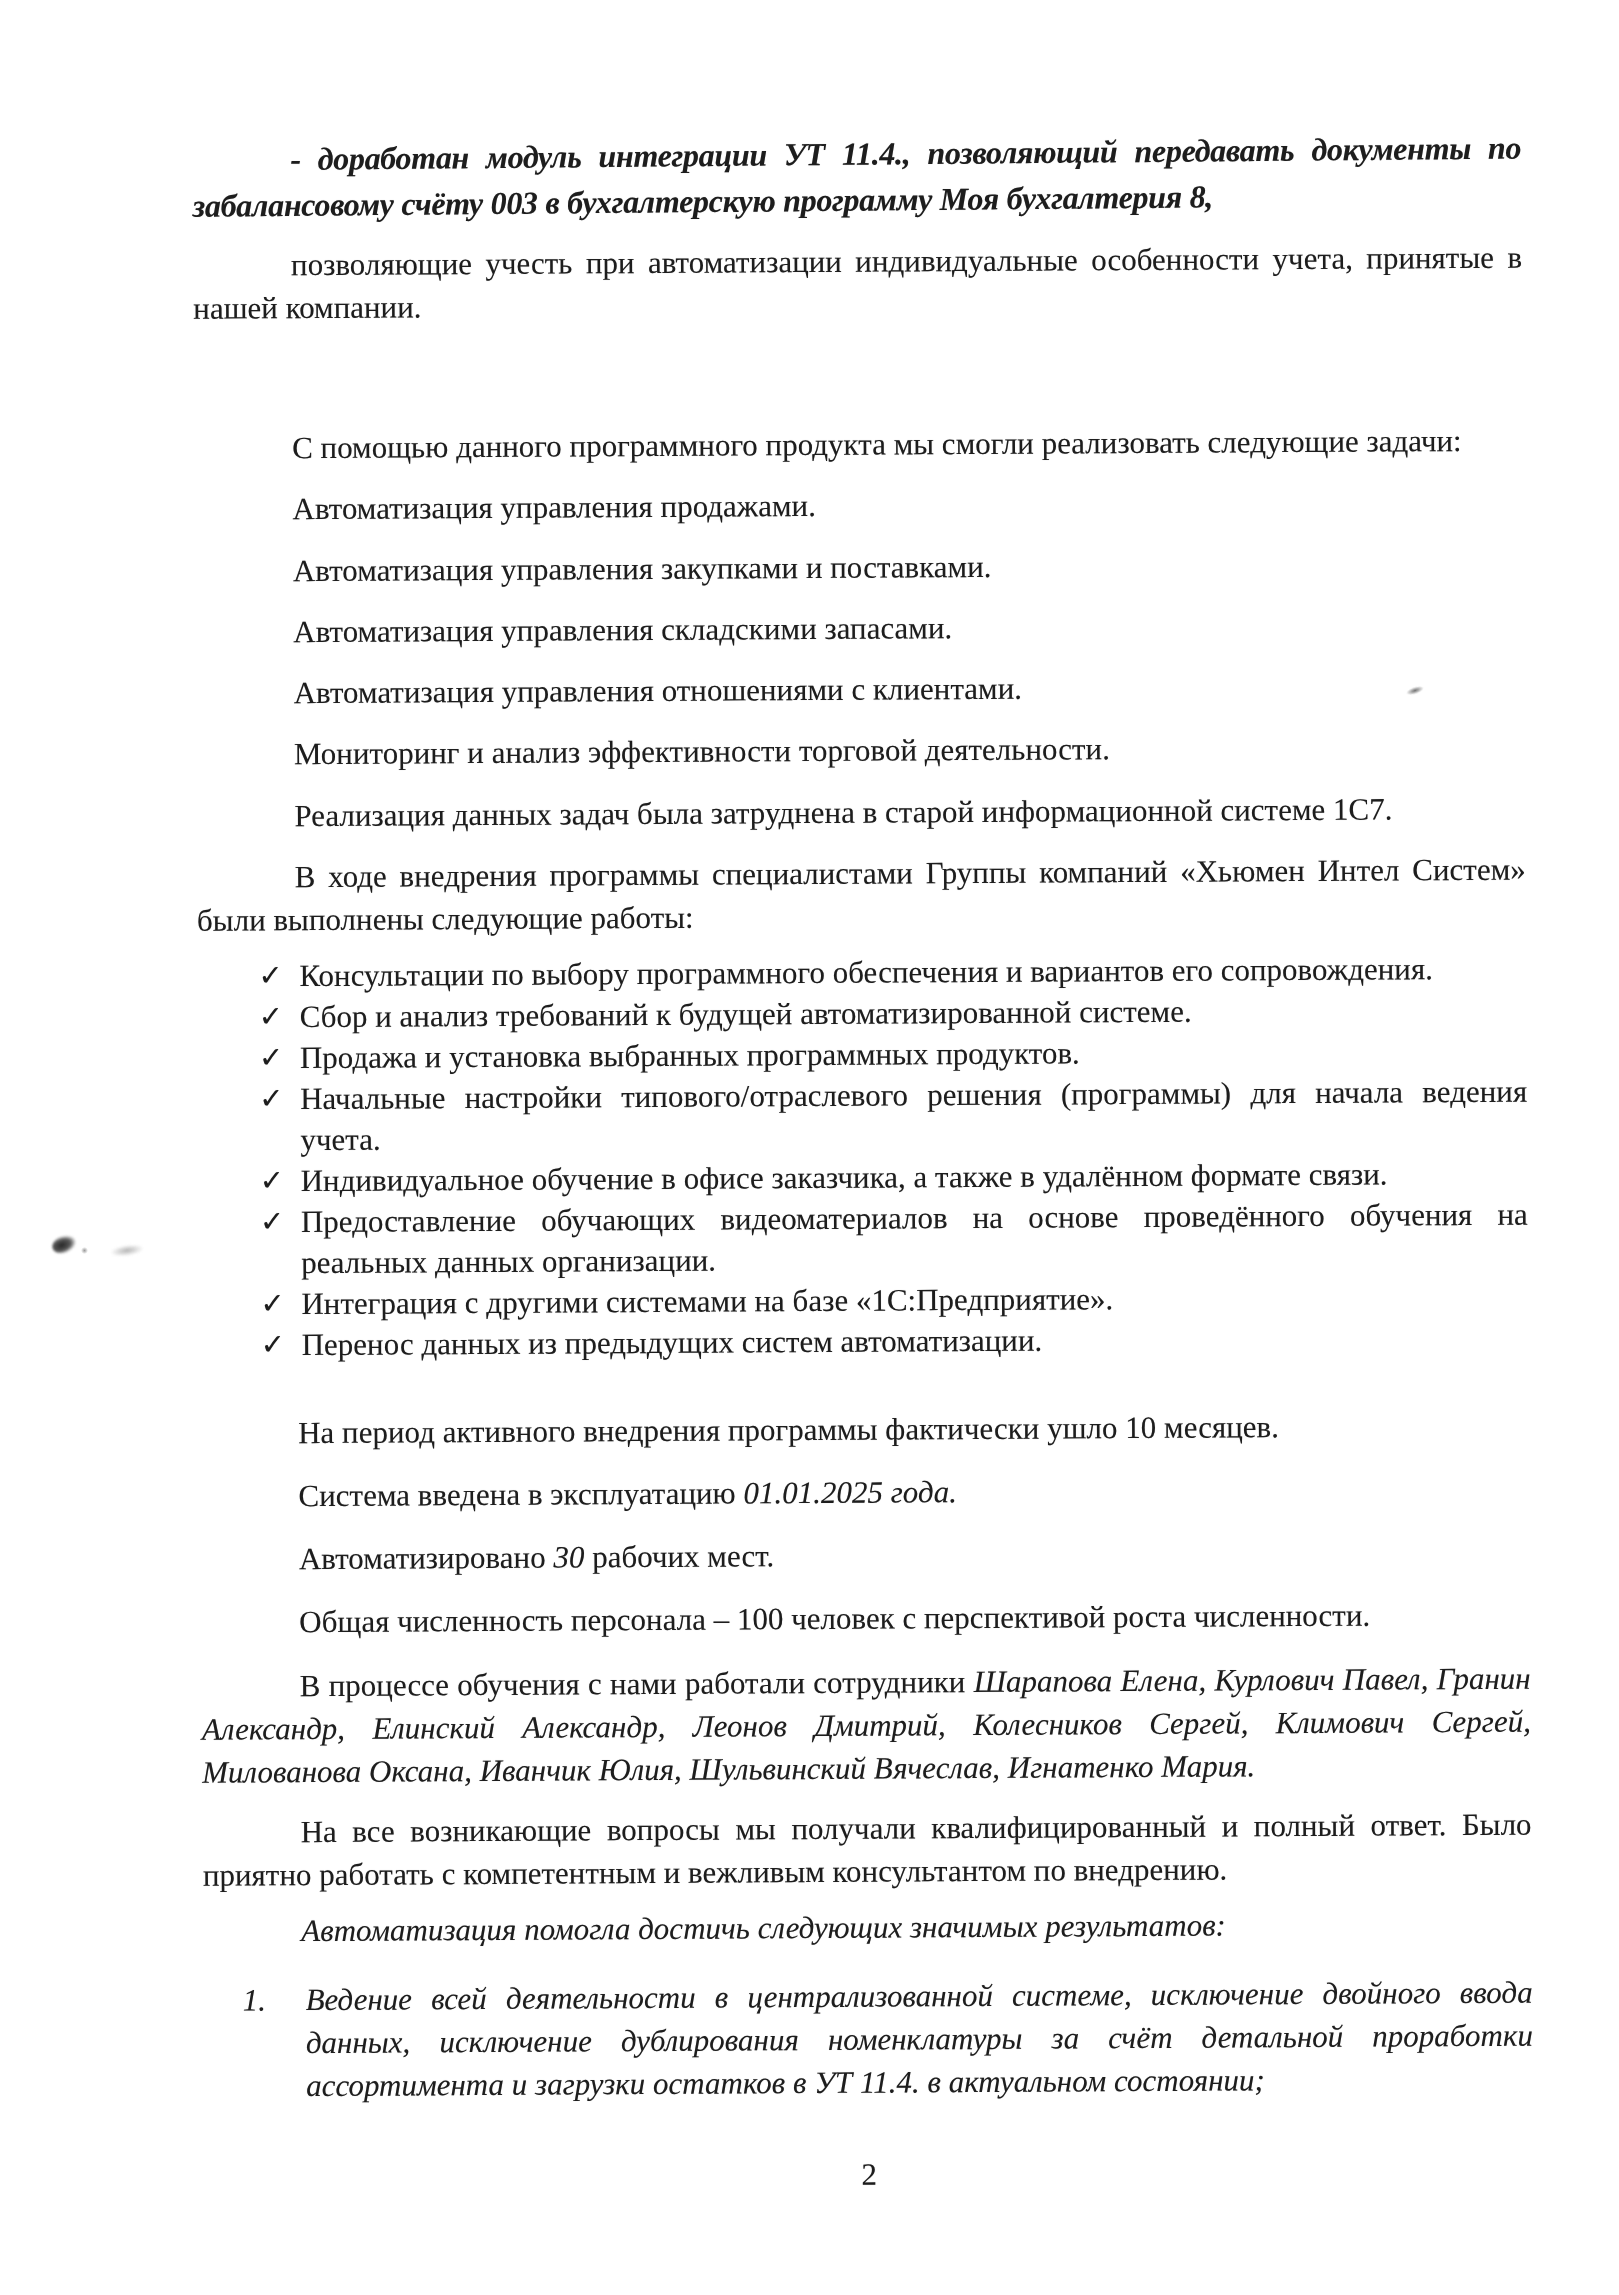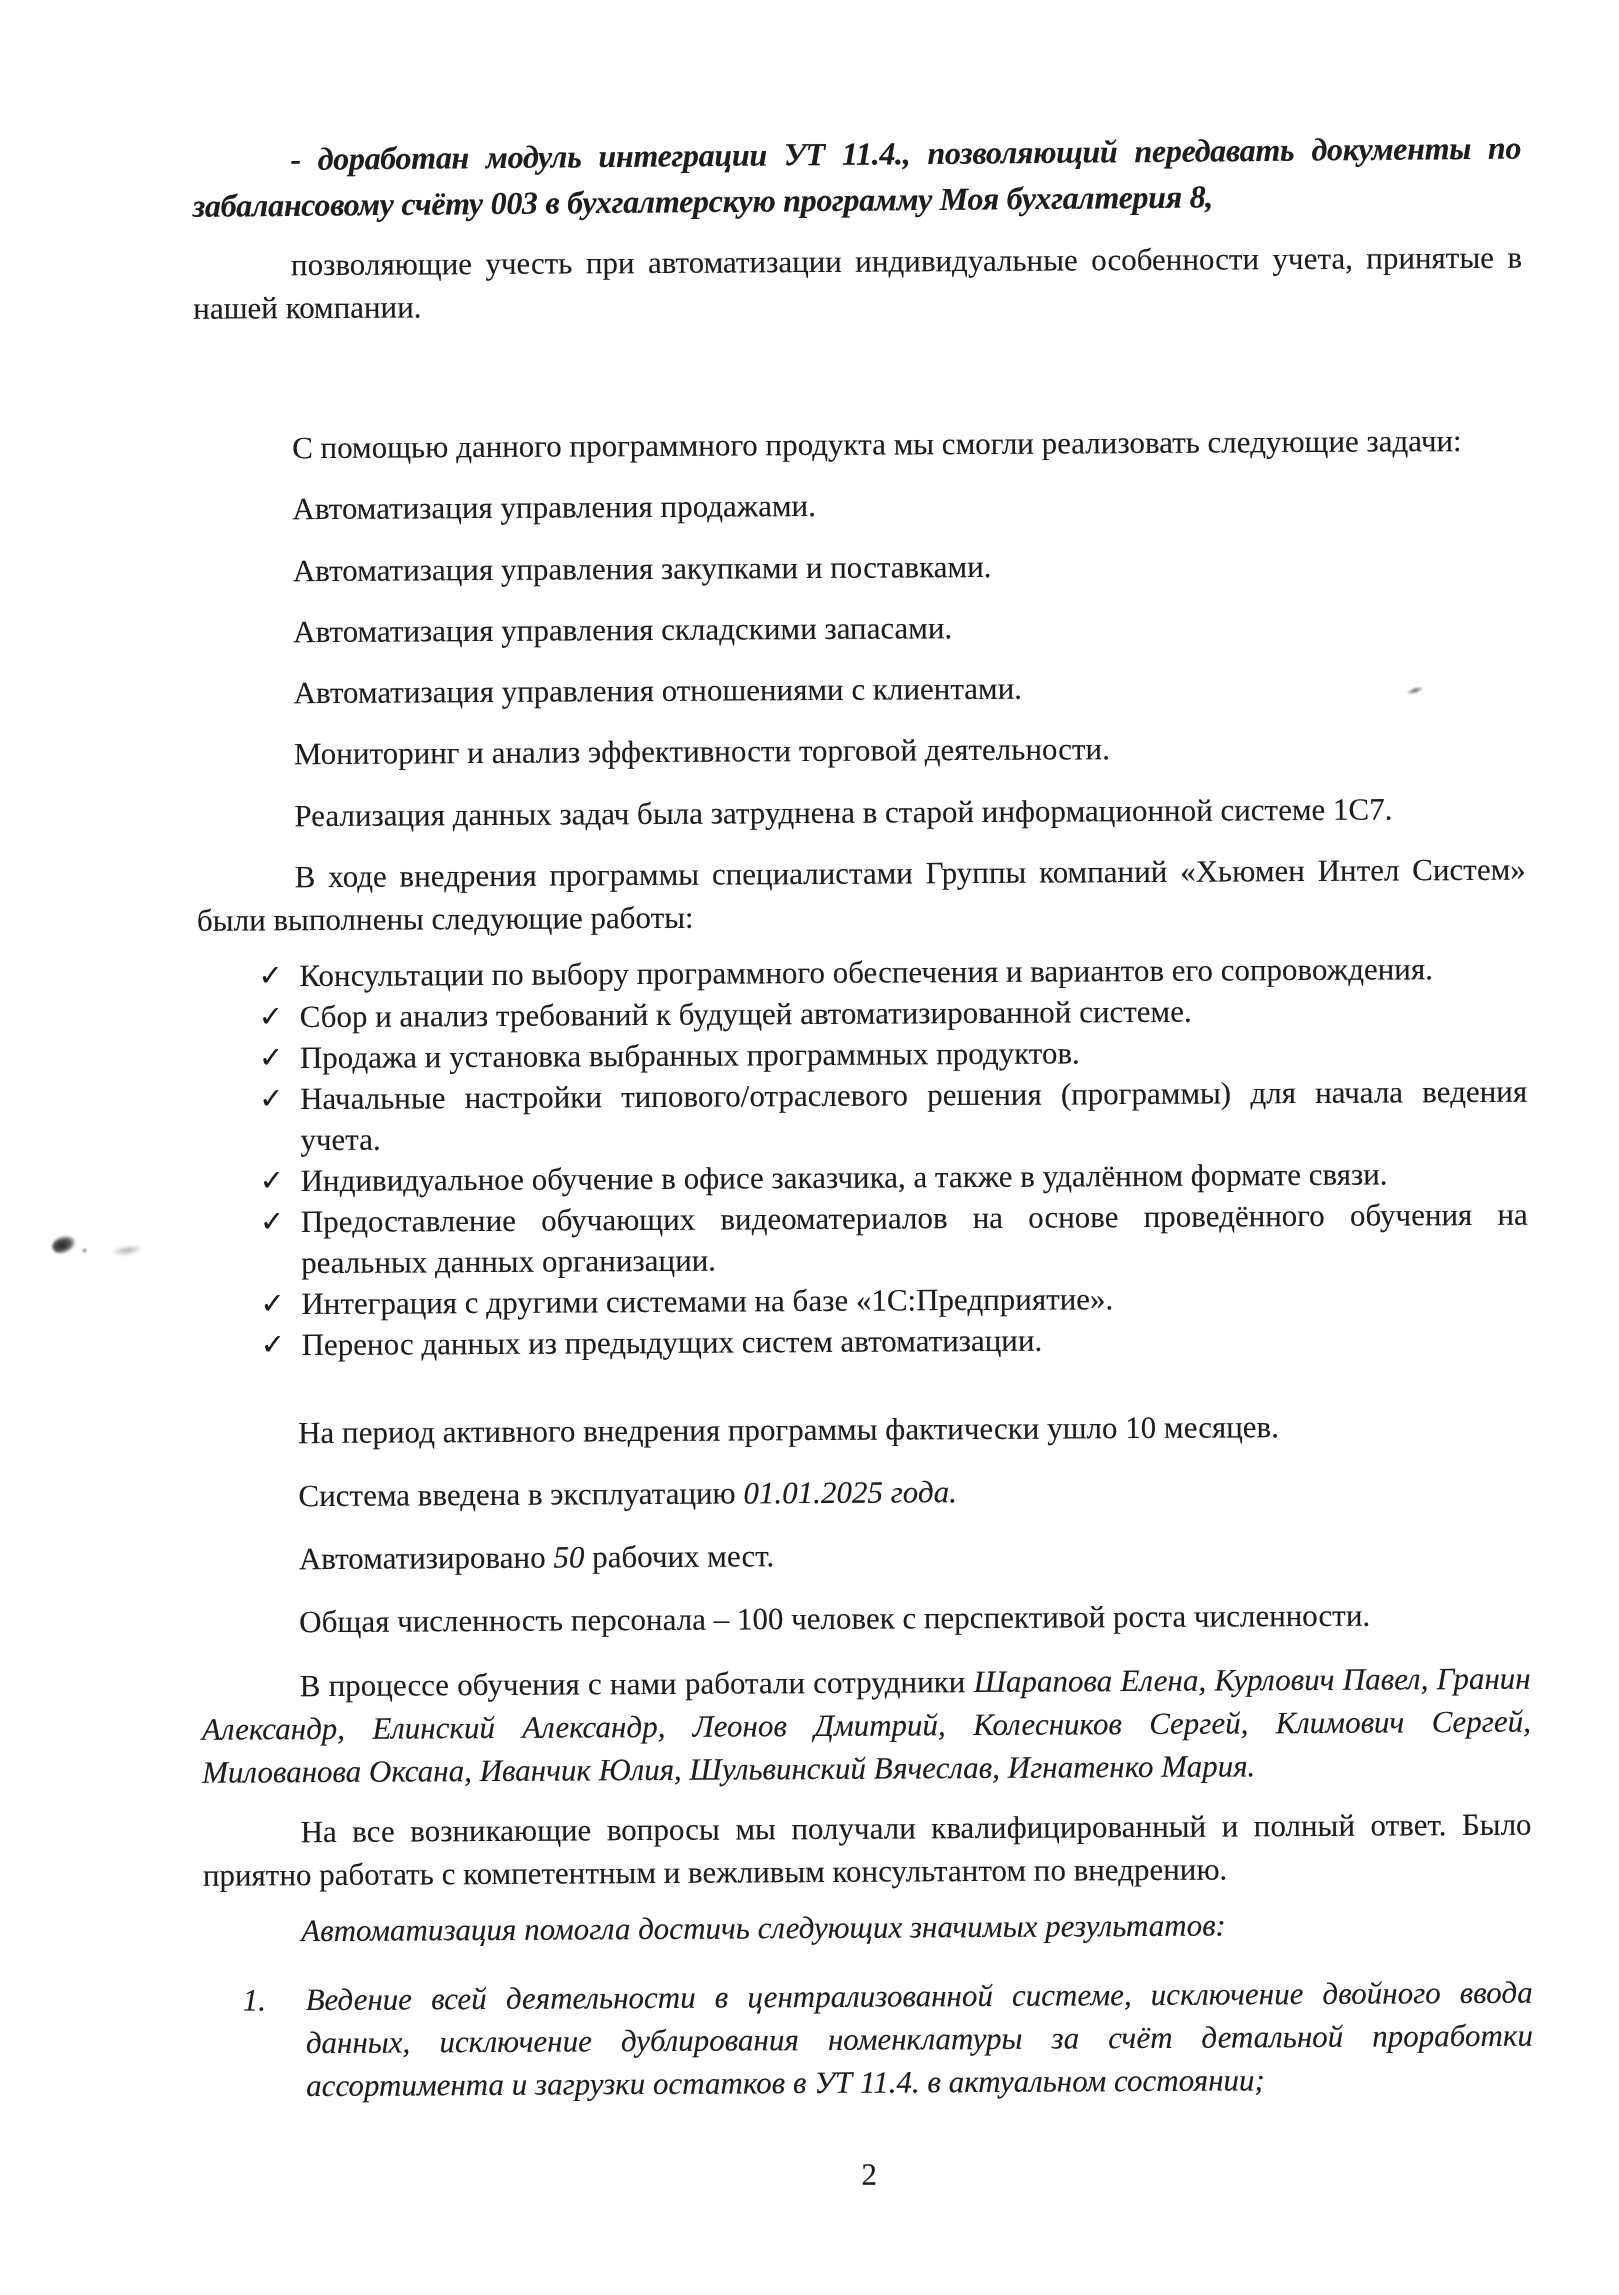--- a/index.html
+++ b/index.html
@@ -103,21 +103,21 @@
       <li><span class="check">✓</span><span>Индивидуальное обучение в офисе заказчика, а также в удалённом формате связи.</span></li>
       <li><span class="check">✓</span><span>Предоставление обучающих видеоматериалов на основе проведённого обучения на реальных данных организации.</span></li>
       <li><span class="check">✓</span><span>Интеграция с другими системами на базе «1С:Предприятие».</span></li>
       <li><span class="check">✓</span><span>Перенос данных из предыдущих систем автоматизации.</span></li>
     </ul>
 
     <p class="ind gap-period">На период активного внедрения программы фактически ушло 10 месяцев.</p>
 
     <p class="ind gap-30"><span>Система введена в эксплуатацию </span><span class="i">01.01.2025 года.</span></p>
 
-    <p class="ind gap-30"><span>Автоматизировано </span><span class="i">50</span><span> рабочих мест.</span></p>
+    <p class="ind gap-30"><span>Автоматизировано </span><span class="i">30</span><span> рабочих мест.</span></p>
 
     <p class="ind gap-30">Общая численность персонала – 100 человек с перспективой роста численности.</p>
 
     <p class="ind gap-names"><span>В процессе обучения с нами работали сотрудники </span><span class="i">Шарапова Елена, Курлович Павел, Гранин Александр, Елинский Александр, Леонов Дмитрий, Колесников Сергей, Климович Сергей, Милованова Оксана, Иванчик Юлия, Шульвинский Вячеслав, Игнатенко Мария.</span></p>
 
     <p class="ind gap-feedback">На все возникающие вопросы мы получали квалифицированный и полный ответ. Было приятно работать с компетентным и вежливым консультантом по внедрению.</p>
 
     <p class="ind i gap-heading">Автоматизация помогла достичь следующих значимых результатов:</p>
 
     <ol class="results">

